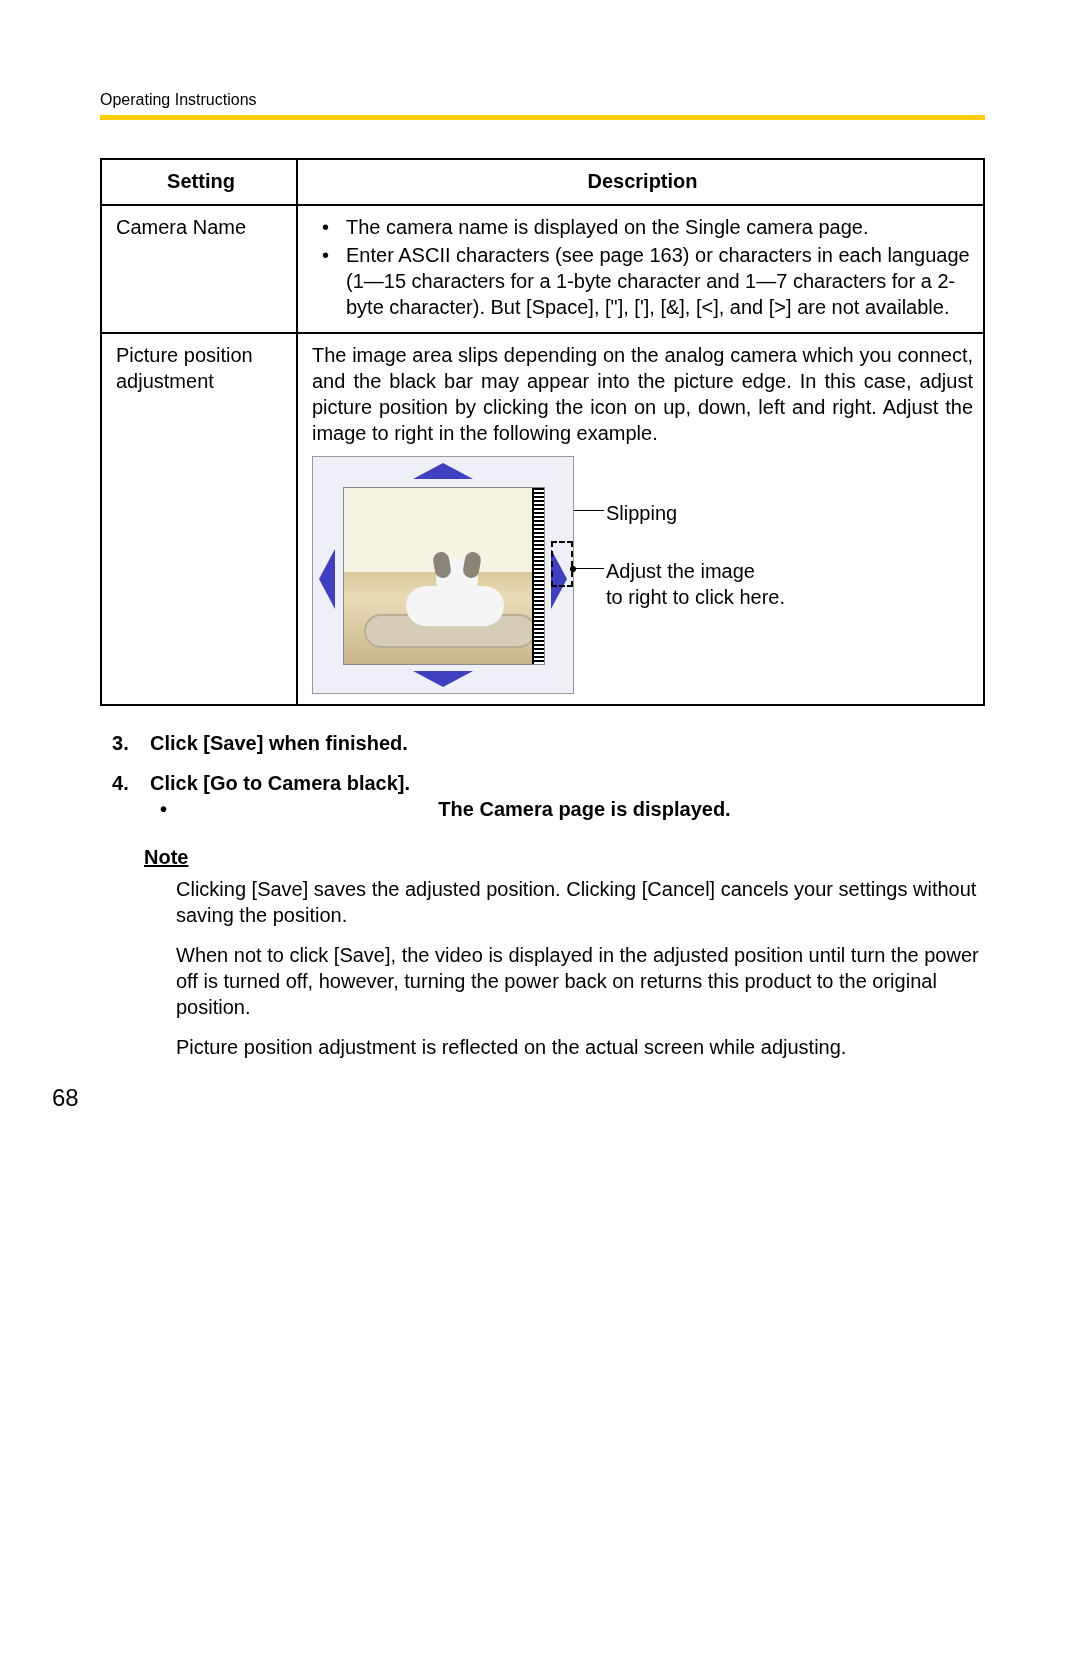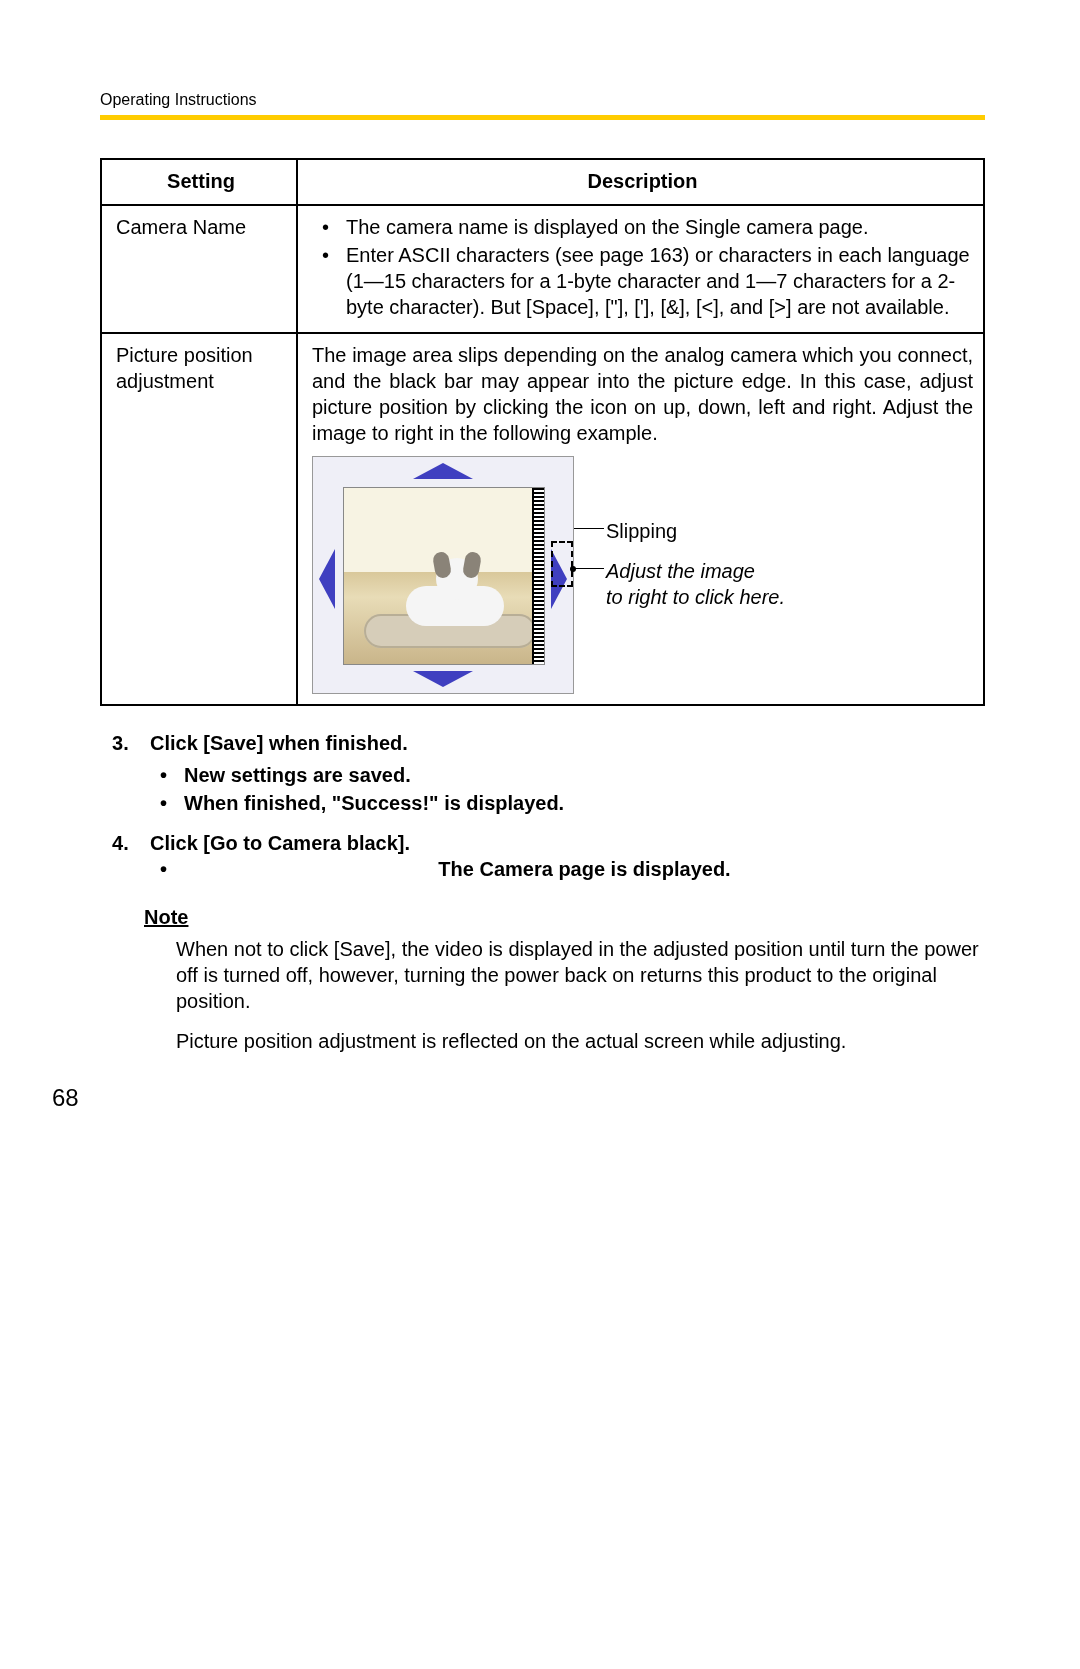--- a/index.html
+++ b/index.html
@@ -155,23 +155,23 @@
     position: absolute;
     white-space: nowrap;
   }
   .callout .line {
     position: absolute;
     height: 1px; background:#000;
   }
   .callout .dot {
     position:absolute; width:6px; height:6px; background:#000; border-radius:50%;
   }
-  .c1 { top: 62px; }
+  .c1 { top: 44px; }
   .c1 .line { left:-32px; top:10px; width:30px; }
-  .c2 { top: 102px; font-style: italic; }
+  .c2 { top: 102px; }
   .c2 .line { left:-32px; top:10px; width:30px; }
   .c2 .dot { left:-36px; top:8px; }
 
   ol.steps {
     list-style: none;
     counter-reset: step 2;
     margin: 0 0 22px 0;
     padding: 0;
     font-weight: bold;
   }
@@ -266,33 +266,30 @@
             </div>
           </div>
         </td>
       </tr>
     </tbody>
   </table>
 
   <ol class="steps">
     <li>
       <span>Click [Save] when finished.</span>
-      <ul class="dotlist" style="margin-top:6px;">
-        <li>New settings are saved.</li>
-        <li>When finished, "Success!" is displayed.</li>
-      </ul>
     </li>
     <li>
       <span>Click [Go to Camera black].</span>
       <ul class="dotlist" style="text-align:center;">
         <li>The Camera page is displayed.</li>
       </ul>
     </li>
   </ol>
 
   <div class="note-heading">Note</div>
   <div class="note-body">
+    <p class="just">Clicking [Save] saves the adjusted position. Clicking [Cancel] cancels your settings without saving the position.</p>
     <p>When not to click [Save], the video is displayed in the adjusted position until turn the power off is turned off, however, turning the power back on returns this product to the original position.</p>
     <p>Picture position adjustment is reflected on the actual screen while adjusting.</p>
   </div>
 
   <div class="page-number">68</div>
 </div>
 
 </body></html>

